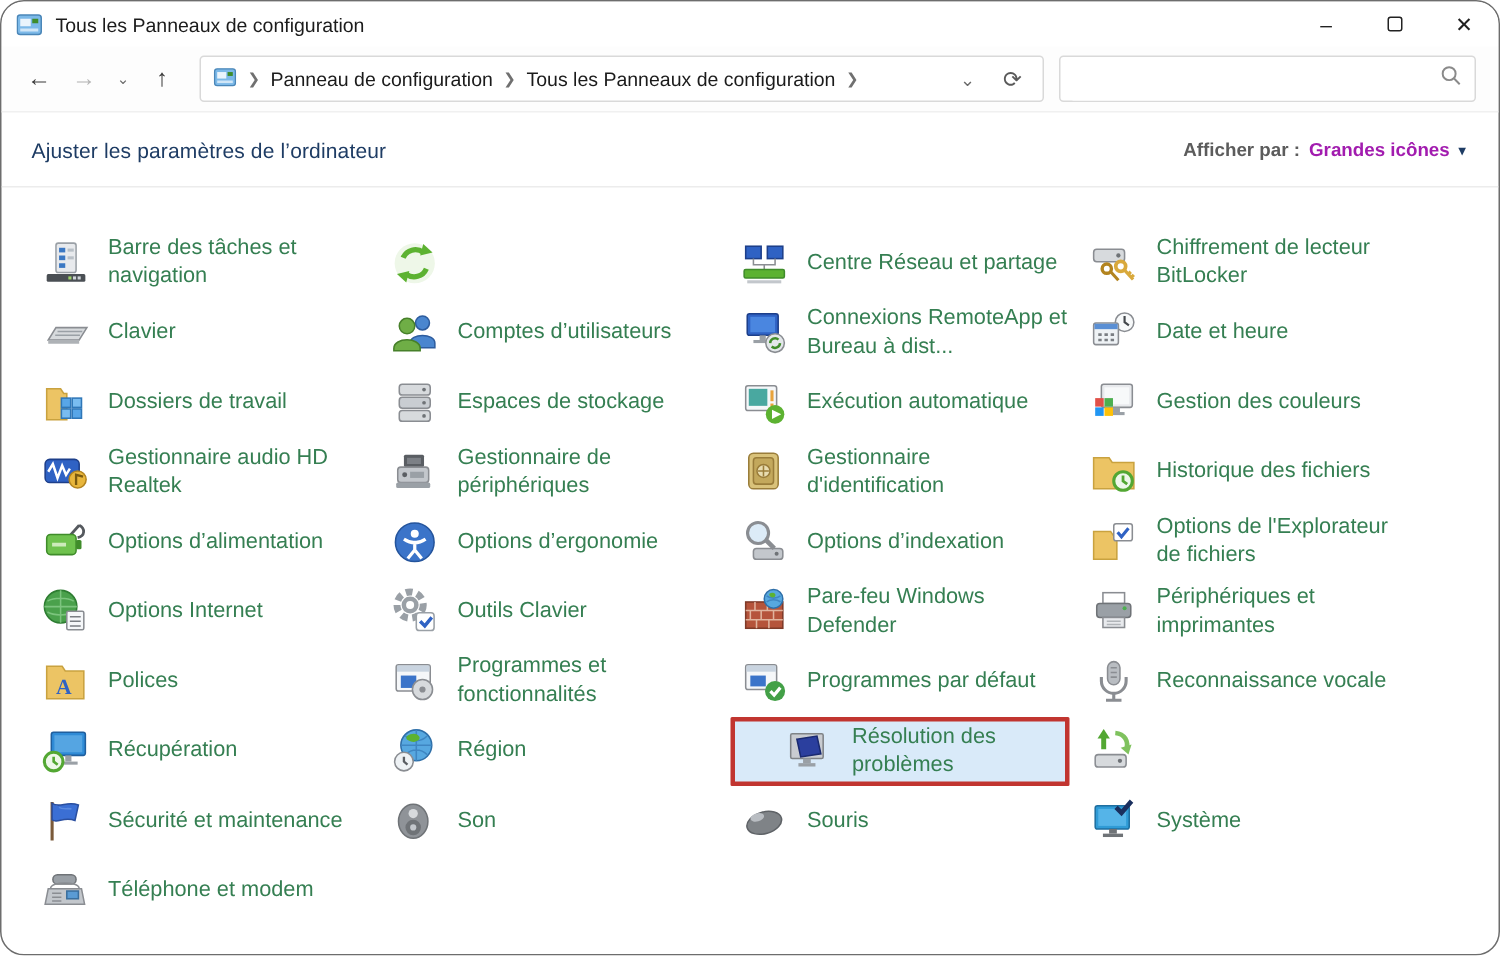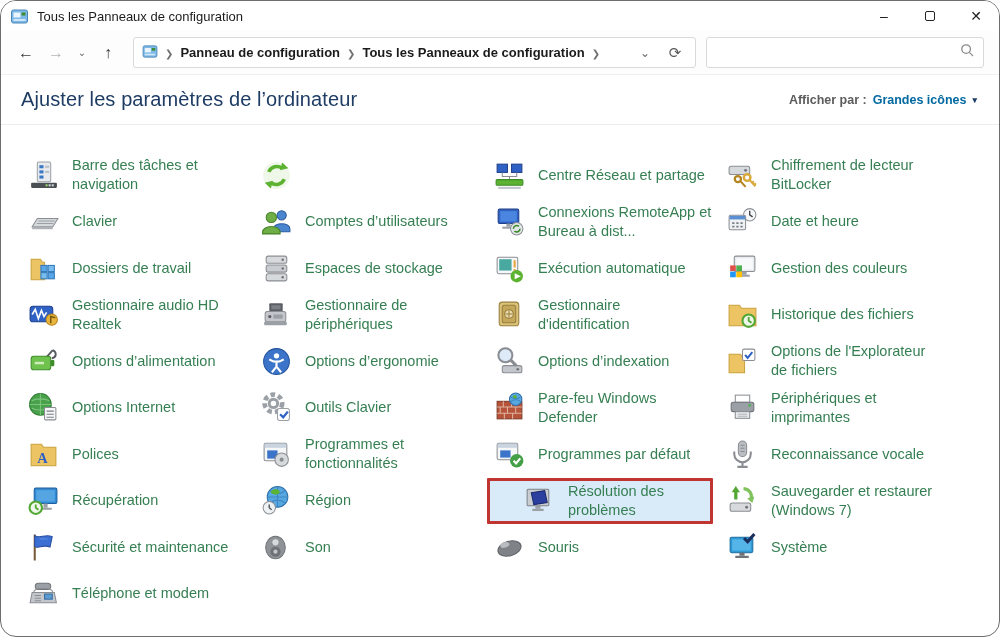--- a/index.html
+++ b/index.html
@@ -19,35 +19,35 @@
   
   .toolbar { height:44px; display:flex; align-items:center; padding:0 12px 0 10px; gap:10px;
              border-bottom:1px solid #f0f0f0; background:#fdfdfd; }
   .navbtns { display:flex; align-items:center; gap:0; }
   .navbtn { width:30px; height:30px; display:flex; align-items:center; justify-content:center;
             font-size:16px; color:#3a3a3a; }
   .navbtn.disabled { color:#b5b5b5; }
   .navbtn.small { width:22px; font-size:10px; color:#6a6a6a; }
   .addressbar { width:563px; height:31px; border:1px solid #d9d9d9; background:#fff; border-radius:3px;
                 display:flex; align-items:center; padding:0 8px; gap:7px; font-size:13px; color:#1b1b1b; }
-  .addressbar .crumb { white-space:nowrap; cursor:default;font-weight:bold; }
+  .addressbar .crumb { white-space:nowrap; cursor:default; }
   .addressbar .sep { color:#707070; font-size:10px; padding-top:1px; }
   .addressbar .spacer { flex:1; }
   .addressbar .abicon { color:#6a6a6a; font-size:12px; width:22px; text-align:center; }
   .addressbar .refresh { color:#5a5a5a; font-size:15px; width:24px; text-align:center; }
   .searchbox { width:278px; height:31px; border:1px solid #d9d9d9; background:#fff; border-radius:3px;
                display:flex; align-items:center; padding:0 8px; }
   .searchbox input { border:none; outline:none; flex:1; font-size:13px; height:100%;
                      font-family:"Liberation Sans",sans-serif; }
   
   .pageheader { height:50px; display:flex; align-items:center; justify-content:space-between;
                 padding:0 22px 0 20px; border-bottom:1px solid #ececec; }
-  .pagetitle { font-size:20px; color:#1e3c64; font-weight:400; letter-spacing:.1px; }
+  .pagetitle { font-size:14px; color:#1e3c64; font-weight:400; letter-spacing:.1px; }
   .viewby { font-size:12.5px; color:#5c5c5c; display:flex; align-items:center; gap:6px;font-weight:bold; }
-  .viewby .vblink { color:#0369a1; cursor:pointer; }
+  .viewby .vblink { color:#a21caf; cursor:pointer; }
   .viewby .vbarrow { color:#1e3c64; font-size:9px; }
   
   .grid { margin:27px 0 0 20px; display:grid; grid-template-columns:repeat(4,233px);
           grid-auto-rows:46.5px; }
   .cell { display:flex; align-items:center; gap:12px; padding:2px 5px; height:100%; cursor:pointer; }
   .cell .ic { width:34px; height:34px; flex:none; display:flex; align-items:center; justify-content:center; }
   .cell .lbl { font-size:14.5px; line-height:1.3; color:#357f52; white-space:pre-line; }
   .cell.hl { width:226px; border:3px solid #c13530; background:#d9eaf9; border-radius:1px;padding-left:32px; }
 </style>
 </head>
@@ -532,22 +532,20 @@
       <span class="ic">
           <svg width="33" height="33" viewBox="0 0 32 32">
             <rect x="4" y="18.5" width="20" height="8" rx="2" fill="#d7dadd" stroke="#8a8d92"></rect>
             <circle cx="20" cy="22.5" r="1.4" fill="#6f7377"></circle>
             <path d="M9.5 15V6" stroke="#53a733" stroke-width="3.2"></path>
             <polygon points="5.5,8 9.5,2 13.5,8" fill="#53a733"></polygon>
             <path d="M17 4.5c6 .5 9 5.5 7 11" stroke="#7fc25e" stroke-width="3" fill="none"></path>
             <polygon points="20.5,14 25.5,18.5 27.5,12" fill="#7fc25e"></polygon>
           </svg>
         </span>
-      <span class="lbl">Sauvegarder et restaurer
-(Windows 7)</span>
     </div>
 
     <div class="cell">
       <span class="ic">
           <svg width="33" height="33" viewBox="0 0 32 32">
             <path d="M7.5 3.5v25" stroke="#7a5a3a" stroke-width="2"></path>
             <path d="M7.5 4.5c5 3.5 9.5-2 17 1l-2.2 10c-7.5-3-11.5 2.5-14.8-.5z" fill="#3b6fd4" stroke="#2a4fa0"></path>
             <path d="M12 7c2 1.5 5 .5 8 1" stroke="#5b8ae0" fill="none"></path>
           </svg>
         </span>

